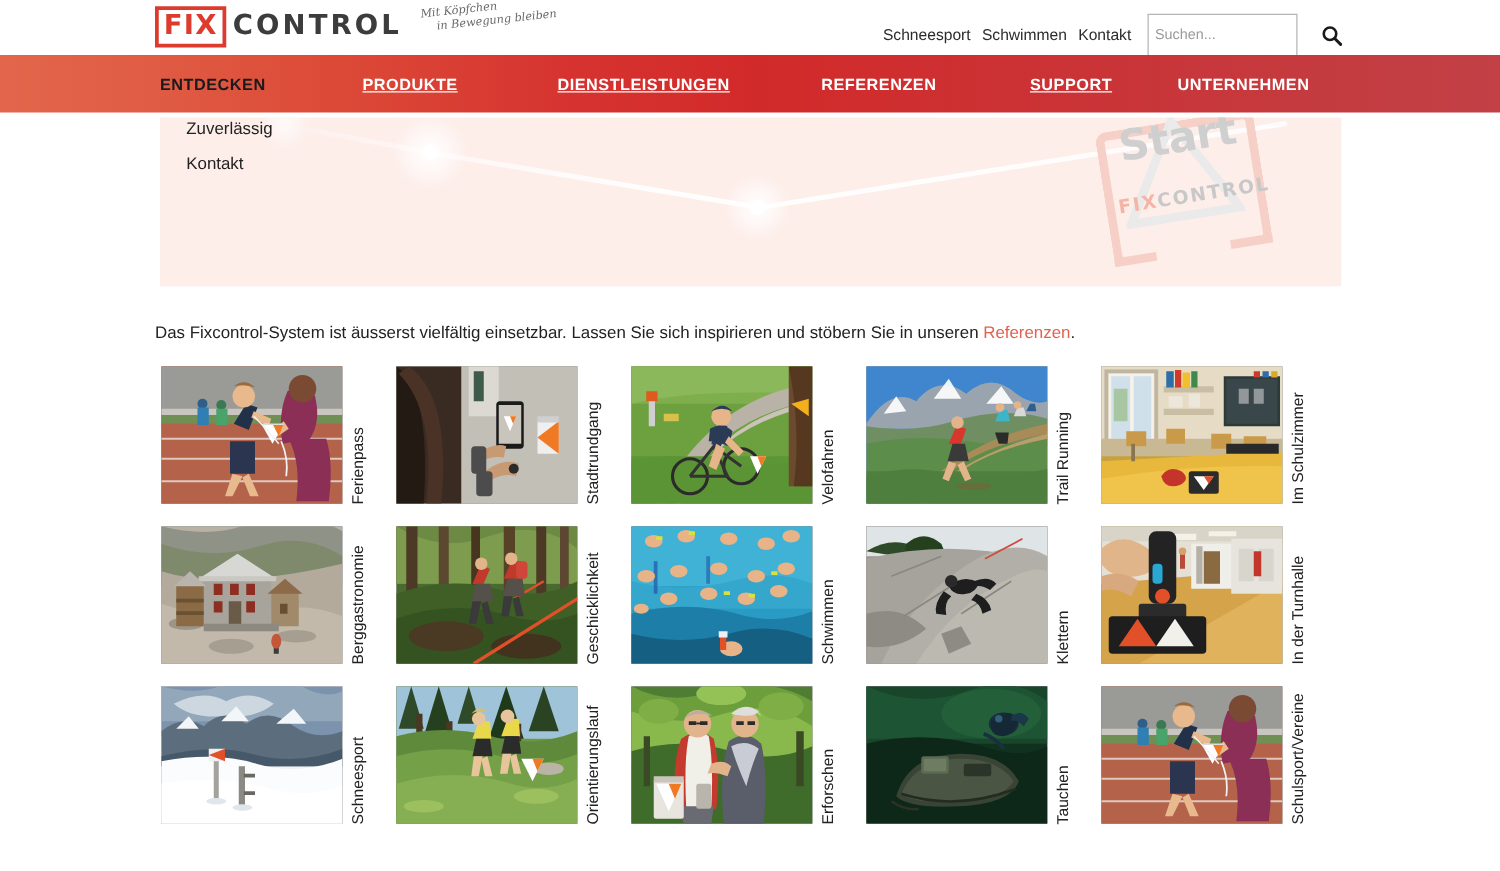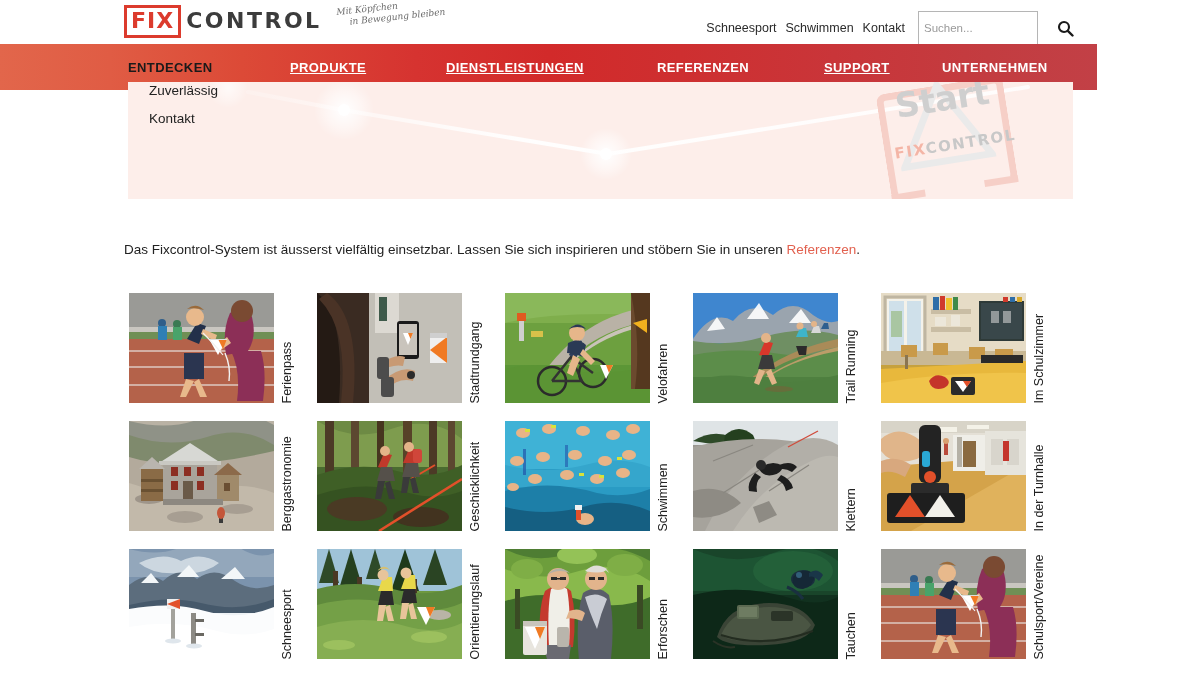--- a/index.html
+++ b/index.html
@@ -87,21 +87,21 @@
     margin-left: 10px;
     background: none; border: none; cursor: pointer;
     display: flex; align-items: center;
     padding: 0;
   }
 
   
   .mainnav {
     position: relative;
     height: 46px;
-    width: 1097px;
+    width: 1200px;
     background: linear-gradient(to right,
       #E2664B 0%, #E05C44 10%, #DC4A37 22%,
       #D63330 38%, #D22A2A 50%, #CE2F30 62%,
       #C93539 76%, #C33C40 90%, #C24046 100%);
   }
   .mainnav-inner {
     position: relative;
     width: 1200px; height: 46px;
   }
   .nav-item {
@@ -116,22 +116,22 @@
     color: #ffffff;
     text-decoration: none;
     white-space: nowrap;
     cursor: pointer;
   }
   .nav-item.active { color: #1a1a1a; }
 
   
   .hero {
     position: absolute;
-    left: 128px; top: 82px;
-    width: 945px; height: 117px;
+    left: 128px; top: 94px;
+    width: 945px; height: 135px;
     background: #FDEEEA;
     overflow: hidden;
   }
   .hero-svg { position:absolute; left:0; top:0; }
   .hero-list {
     position: absolute;
     left: 21px; top: 1px;
     font-size: 13.5px;
     color: #222;
   }
@@ -190,21 +190,21 @@
     font-weight: bold;
     letter-spacing: 1.5px;
     font-family: "DejaVu Sans", sans-serif;
   }
   .sign-brand .f { color: #F4B5A6; }
   .sign-brand .c { color: #c8c8c8; }
 
   
   .intro {
     position: absolute;
-    left: 124px; top: 240px;
+    left: 124px; top: 256px;
     font-size: 13.5px;
     color: #222;
     line-height: 1.5;
   }
   .intro a { color: #E2614F; text-decoration: none; }
 
   
   .grid {
     position: absolute;
     left: 129px; top: 293px;

